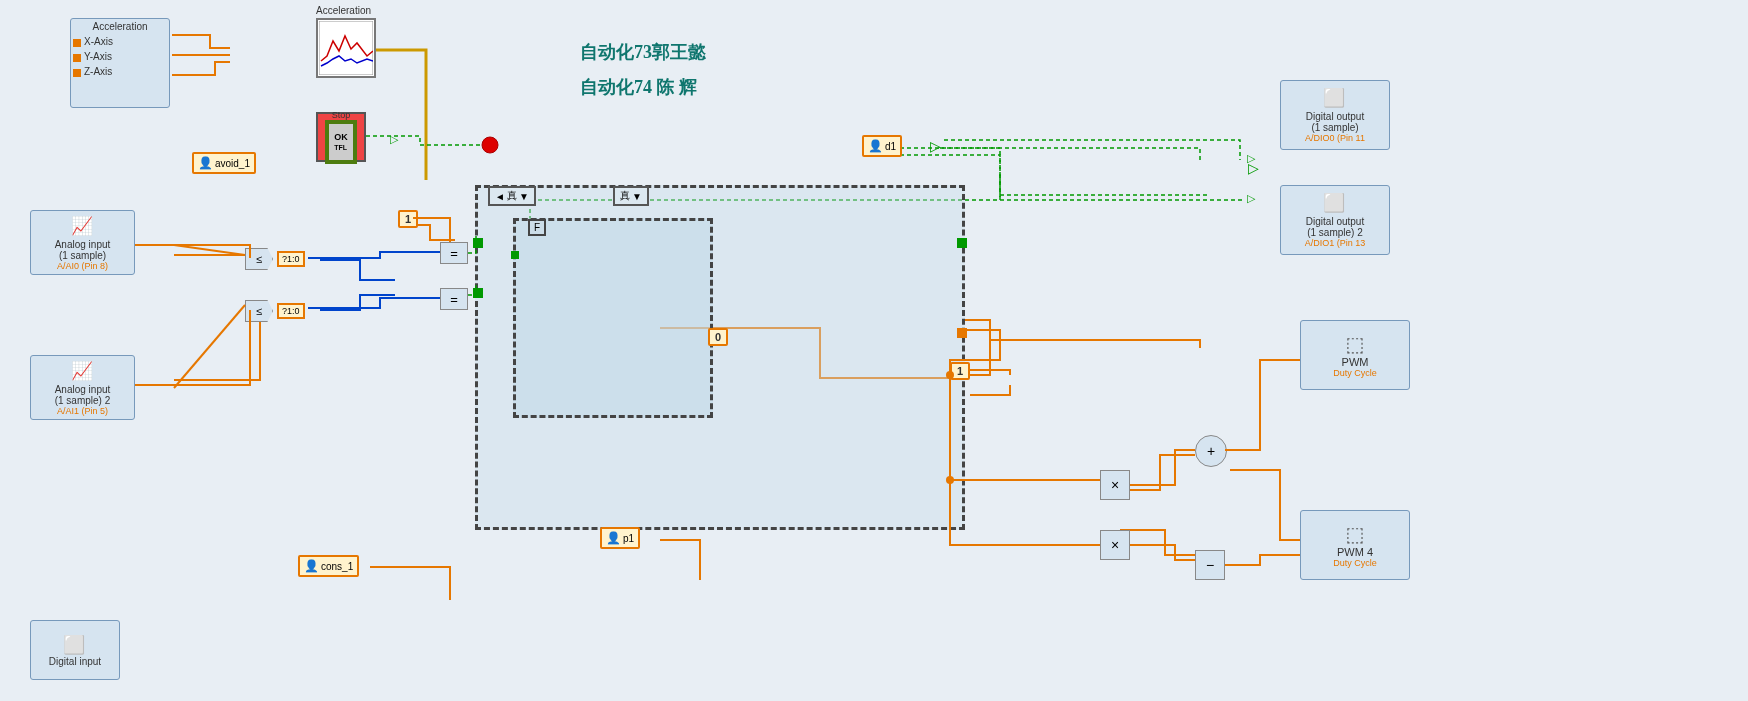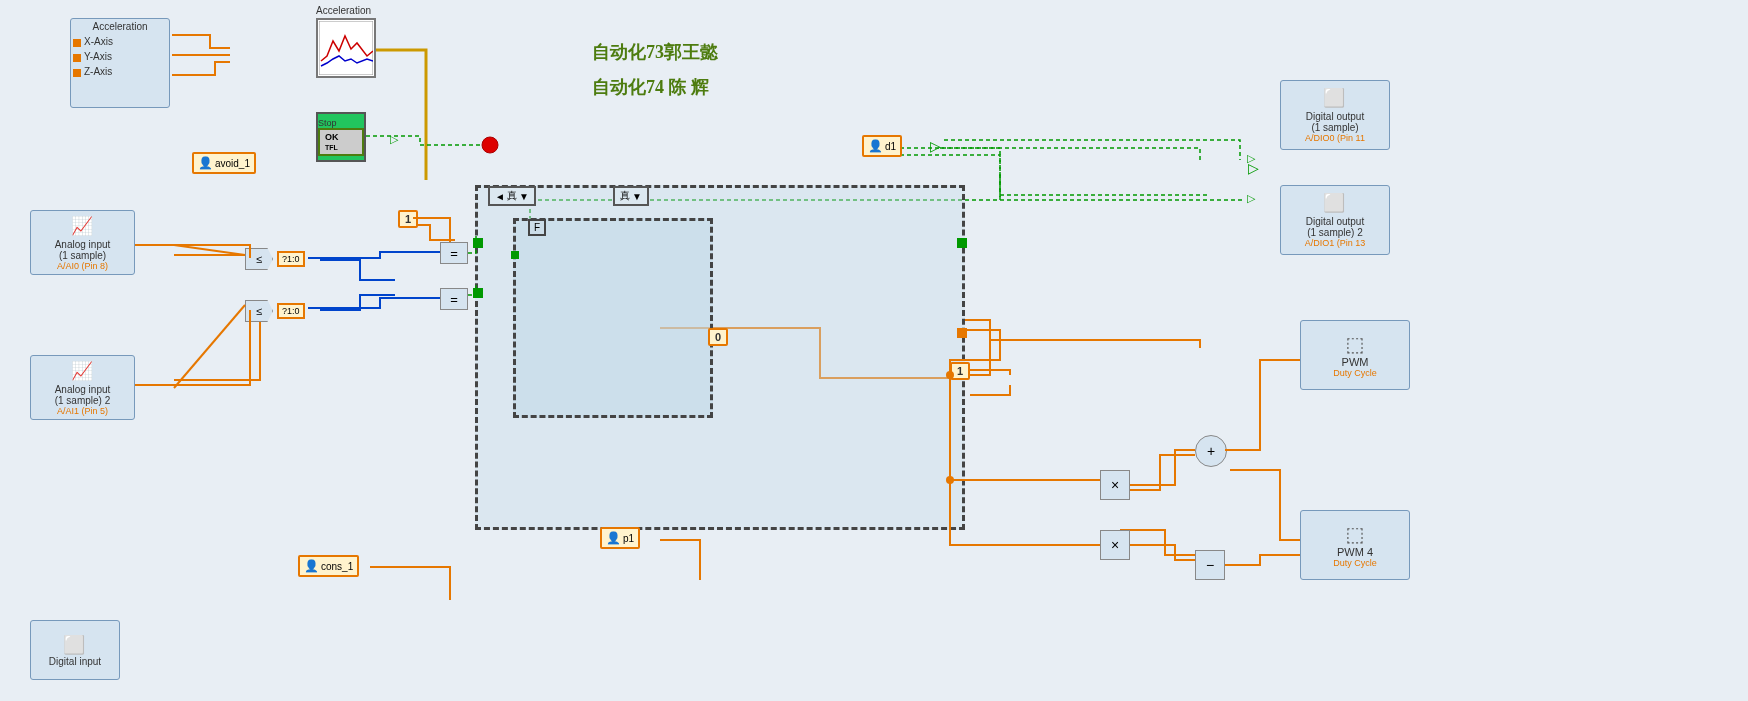--- a/index.html
+++ b/index.html
@@ -44,25 +44,24 @@
 
     .wire-blue {
       stroke: #0044cc;
       stroke-width: 2;
       fill: none;
     }
 
     
     .annotation {
       position: absolute;
-      color: #4d7c0f;
+      color: #0f766e;
       font-size: 18px;
       font-weight: bold;
       font-family: "SimSun", serif;
-      margin-left: 12px;
     }
 
     
     .accel-block {
       position: absolute;
       left: 70px;
       top: 18px;
       width: 100px;
       height: 90px;
       background: #d6e4f0;
@@ -283,23 +282,23 @@
 
   <div class="chart-block" style="left:316px;top:18px;">
     <svg width="54" height="54">
       <rect x="0" y="0" width="54" height="54" fill="white" stroke="#999"></rect>
       <polyline points="2,40 8,35 14,20 20,30 26,15 32,28 38,22 48,35 54,30" stroke="#cc0000" stroke-width="1.5" fill="none"></polyline>
       <polyline points="2,45 8,42 14,38 20,35 26,40 32,38 38,42 48,38 54,40" stroke="#0000cc" stroke-width="1.5" fill="none"></polyline>
     </svg>
   </div>
   <div style="position:absolute;left:316px;top:5px;font-size:10px;color:#333;">Acceleration</div>
 
-  <div style="position:absolute;left:316px;top:112px;width:50px;height:50px;background:#22c55e;border:2px solid #555;display:flex;flex-direction:column;justify-content:center;">
+  <div style="position:absolute;left:316px;top:112px;width:50px;height:50px;background:#ef4444;border:2px solid #555;display:flex;flex-direction:column;align-items:center;justify-content:center;">
     <div style="font-size:9px;color:#333;">Stop</div>
-    <div style="background:#ccc;border:2px solid #4d7c0f;padding:2px 5px;font-size:9px;font-weight:bold;">OK<br><span style="font-size:7px;">TFL</span></div>
+    <div style="background:#ccc;border:4px solid #4d7c0f;padding:8px 5px;font-size:9px;font-weight:bold;">OK<br><span style="font-size:7px;">TFL</span></div>
   </div>
 
   <svg style="position:absolute;top:0;left:0;width:1748px;height:701px;pointer-events:none;">
     <path stroke="#009900" stroke-width="1.5" fill="none" stroke-dasharray="4,3" d="M366,136 L420,136 L420,145 L490,145"></path>
 
     <circle cx="490" cy="145" r="8" fill="#dd0000" stroke="#aa0000" stroke-width="1"></circle>
 
     <text x="390" y="143" font-size="11" fill="#009900">▷</text>
   </svg>
 

